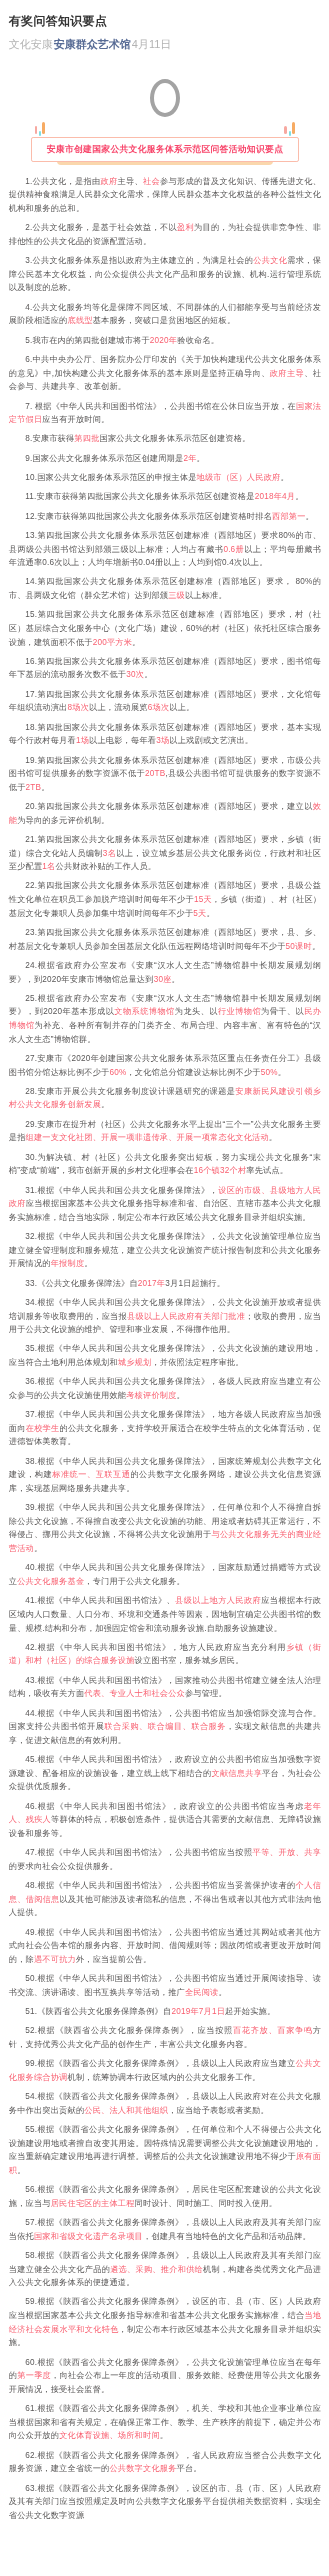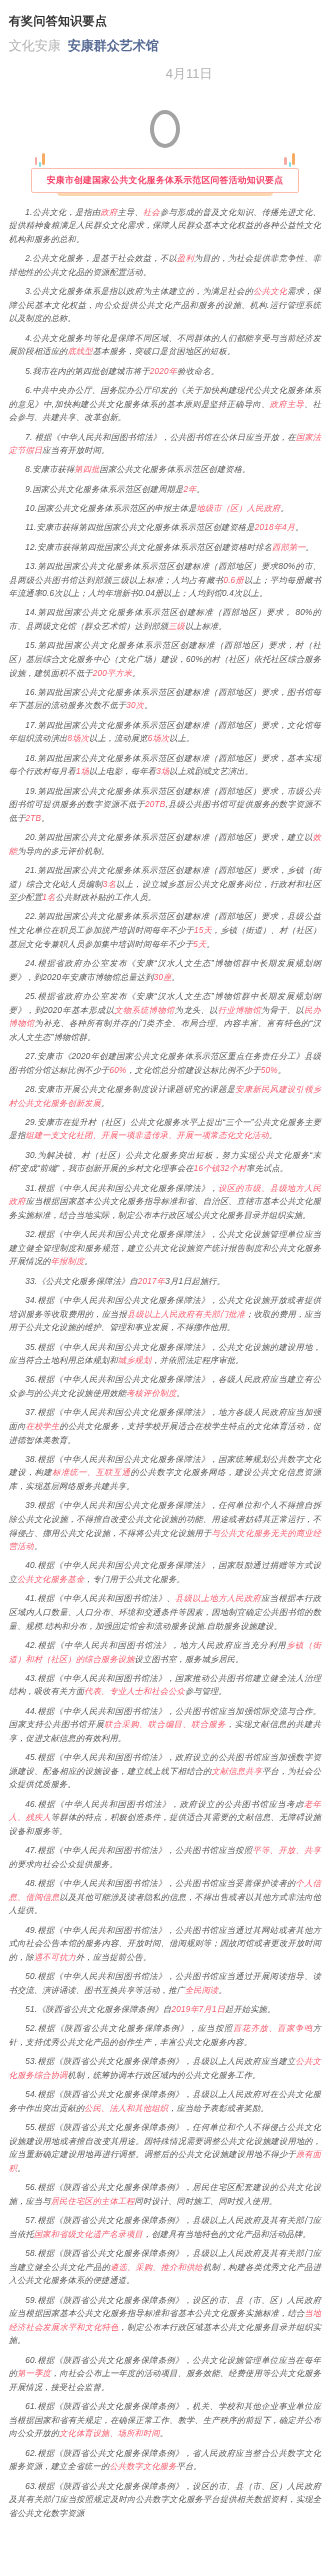--- a/index.html
+++ b/index.html
@@ -8,41 +8,41 @@
   }
   *{margin:0;padding:0;box-sizing:border-box;}
   html,body{background:#fff;}
   body{
     width:330px; min-height:3309px; margin:0 auto;
     font-family:"Liberation Sans","DejaVu Sans",sans-serif;
     color:var(--body);
   }
   .page{padding:13.4px 8.8px 20.6px;}
   .title{font-size:12px;line-height:1.4;color:#343434;font-weight:600;letter-spacing:0.3px;}
-  .byline{margin-top:6.7px;font-size:13px;display:flex;gap:7px;align-items:flex-start;}
+  .byline{margin-top:6.7px;font-size:11px;display:flex;gap:1px;align-items:center;}
   .byline .author{color:#b3b3b3;}
   .byline .account{color:var(--link);font-weight:700;}
-  .byline .date{color:#b3b3b3;margin-top:28px;}
+  .byline .date{color:#b3b3b3;}
   .ring-wrap{display:flex;justify-content:center;margin:27px 0 20.6px;}
   .ring{width:30px;height:38px;border:4.6px solid #a3a3a3;border-radius:50%;}
   .banner-wrap{position:relative;margin:19.6px 22px 5.2px;}
   .banner-box{
     position:relative;z-index:2;background:#fff;border:0.5px solid #fbbcab;border-radius:2.1px;
     padding:5.2px 7.2px;text-align:center;
   }
   .banner-box span{color:var(--banner);font-size:8.8px;font-weight:700;letter-spacing:0.3px;}
   .banner-shadow{position:absolute;z-index:1;left:26px;right:26px;bottom:-3.6px;height:8.2px;background:#fad7ad;border-radius:4.1px;}
   .confetti{position:absolute;border-radius:1.5px;z-index:3;}
   .c1{width:2.6px;height:7.7px;background:#f7a8a0;left:4.1px;top:-11.3px;}
   .c2{width:3.1px;height:12.4px;background:#f7ab63;left:11.3px;top:-15.5px;}
   .c3{width:2.1px;height:4.6px;background:#7fe0e2;left:8.2px;top:-6.2px;}
   .c4{width:2.1px;height:4.6px;background:#7fe0e2;right:8.2px;top:-6.2px;}
   .c5{width:2.6px;height:7.7px;background:#f7a8a0;right:12.4px;top:-11.3px;}
   .c6{width:3.1px;height:12.4px;background:#f7ab63;right:4.1px;top:-15.5px;}
-  .article{margin-top:13px;font-style:italic;}
+  .article{margin-top:13px;}
   .para{
     font-size:8.2px;line-height:1.66;letter-spacing:0.2px;
     text-align:justify;text-indent:2em;margin:5.7px 0;color:var(--body);
   }
   .hl{color:var(--hl);}
 </style>
 </head>
 <body>
 
 <div class="page">
@@ -88,20 +88,21 @@
       <p class="para"><span>13.第四批国家公共文化服务体系示范区创建标准（西部地区）要求80%的市、县两级公共图书馆达到部颁三级以上标准；人均占有藏书</span><span class="hl">0.6册</span><span>以上；平均每册藏书年流通率0.6次以上；人均年增新书0.04册以上；人均到馆0.4次以上。</span></p>
       <p class="para"><span>14.第四批国家公共文化服务体系示范区创建标准（西部地区）要求， 80%的市、县两级文化馆（群众艺术馆）达到部颁</span><span class="hl">三级</span><span>以上标准。</span></p>
       <p class="para"><span>15.第四批国家公共文化服务体系示范区创建标准（西部地区）要求，村（社区）基层综合文化服务中心（文化广场）建设，60%的村（社区）依托社区综合服务设施，建筑面积不低于</span><span class="hl">200平方米</span><span>。</span></p>
       <p class="para"><span>16.第四批国家公共文化服务体系示范区创建标准（西部地区）要求，图书馆每年下基层的流动服务次数不低于</span><span class="hl">30次</span><span>。</span></p>
       <p class="para"><span>17.第四批国家公共文化服务体系示范区创建标准（西部地区）要求，文化馆每年组织流动演出</span><span class="hl">8场次</span><span>以上，流动展览</span><span class="hl">6场次</span><span>以上。</span></p>
       <p class="para"><span>18.第四批国家公共文化服务体系示范区创建标准（西部地区）要求，基本实现每个行政村每月看</span><span class="hl">1场</span><span>以上电影，每年看</span><span class="hl">3场</span><span>以上戏剧或文艺演出。</span></p>
       <p class="para"><span>19.第四批国家公共文化服务体系示范区创建标准（西部地区）要求，市级公共图书馆可提供服务的数字资源不低于</span><span class="hl">20TB</span><span>,县级公共图书馆可提供服务的数字资源不低于</span><span class="hl">2TB</span><span>。</span></p>
       <p class="para"><span>20.第四批国家公共文化服务体系示范区创建标准（西部地区）要求，建立以</span><span class="hl">效能</span><span>为导向的多元评价机制。</span></p>
       <p class="para"><span>21.第四批国家公共文化服务体系示范区创建标准（西部地区）要求，乡镇（街道）综合文化站人员编制</span><span class="hl">3名</span><span>以上，设立城乡基层公共文化服务岗位，行政村和社区至少配置</span><span class="hl">1名</span><span>公共财政补贴的工作人员。</span></p>
       <p class="para"><span>22.第四批国家公共文化服务体系示范区创建标准（西部地区）要求，县级公益性文化单位在职员工参加脱产培训时间每年不少于</span><span class="hl">15天</span><span>，乡镇（街道）、村（社区）基层文化专兼职人员参加集中培训时间每年不少于</span><span class="hl">5天</span><span>。</span></p>
+      <p class="para"><span>23.第四批国家公共文化服务体系示范区创建标准（西部地区）要求，县、乡、村基层文化专兼职人员参加全国基层文化队伍远程网络培训时间每年不少于</span><span class="hl">50课时</span><span>。</span></p>
       <p class="para"><span>24.根据省政府办公室发布《安康“汉水人文生态”博物馆群中长期发展规划纲要》，到2020年安康市博物馆总量达到</span><span class="hl">30座</span><span>。</span></p>
       <p class="para"><span>25.根据省政府办公室发布《安康“汉水人文生态”博物馆群中长期发展规划纲要》，到2020年基本形成以</span><span class="hl">文物系统博物馆</span><span>为龙头、以</span><span class="hl">行业博物馆</span><span>为骨干、以</span><span class="hl">民办博物馆</span><span>为补充、各种所有制并存的门类齐全、布局合理、内容丰富、富有特色的“汉水人文生态”博物馆群。</span></p>
       <p class="para"><span>27.安康市《2020年创建国家公共文化服务体系示范区重点任务责任分工》县级图书馆分馆达标比例不少于</span><span class="hl">60%</span><span>，文化馆总分馆建设达标比例不少于</span><span class="hl">50%</span><span>。</span></p>
       <p class="para"><span>28.安康市开展公共文化服务制度设计课题研究的课题是</span><span class="hl">安康新民风建设引领乡村公共文化服务创新发展</span><span>。</span></p>
       <p class="para"><span>29.安康市在提升村（社区）公共文化服务水平上提出“三个一”公共文化服务主要是指</span><span class="hl">组建一支文化社团、开展一项非遗传承、开展一项常态化文化活动</span><span>。</span></p>
       <p class="para"><span>30.为解决镇、村（社区）公共文化服务突出短板，努力实现公共文化服务“末梢”变成“前端”，我市创新开展的乡村文化理事会在</span><span class="hl">16个镇32个村</span><span>率先试点。</span></p>
       <p class="para"><span>31.根据《中华人民共和国公共文化服务保障法》，</span><span class="hl">设区的市级、县级地方人民政府</span><span>应当根据国家基本公共文化服务指导标准和省、自治区、直辖市基本公共文化服务实施标准，结合当地实际，制定公布本行政区域公共文化服务目录并组织实施。</span></p>
       <p class="para"><span>32.根据《中华人民共和国公共文化服务保障法》，公共文化设施管理单位应当建立健全管理制度和服务规范，建立公共文化设施资产统计报告制度和公共文化服务开展情况的</span><span class="hl">年报制度</span><span>。</span></p>
       <p class="para"><span>33.《公共文化服务保障法》自</span><span class="hl">2017年</span><span>3月1日起施行。</span></p>
       <p class="para"><span>34.根据《中华人民共和国公共文化服务保障法》，公共文化设施开放或者提供培训服务等收取费用的，应当报</span><span class="hl">县级以上人民政府有关部门批准</span><span>；收取的费用，应当用于公共文化设施的维护、管理和事业发展，不得挪作他用。</span></p>
@@ -116,21 +117,21 @@
       <p class="para"><span>43.根据《中华人民共和国图书馆法》，国家推动公共图书馆建立健全法人治理结构，吸收有关方面</span><span class="hl">代表、专业人士和社会公众</span><span>参与管理。</span></p>
       <p class="para"><span>44.根据《中华人民共和国图书馆法》，公共图书馆应当加强馆际交流与合作。国家支持公共图书馆开展</span><span class="hl">联合采购、联合编目、联合服务</span><span>，实现文献信息的共建共享，促进文献信息的有效利用。</span></p>
       <p class="para"><span>45.根据《中华人民共和国图书馆法》，政府设立的公共图书馆应当加强数字资源建设、配备相应的设施设备，建立线上线下相结合的</span><span class="hl">文献信息共享</span><span>平台，为社会公众提供优质服务。</span></p>
       <p class="para"><span>46.根据《中华人民共和国图书馆法》，政府设立的公共图书馆应当考虑</span><span class="hl">老年人、残疾人</span><span>等群体的特点，积极创造条件，提供适合其需要的文献信息、无障碍设施设备和服务等。</span></p>
       <p class="para"><span>47.根据《中华人民共和国图书馆法》，公共图书馆应当按照</span><span class="hl">平等、开放、共享</span><span>的要求向社会公众提供服务。</span></p>
       <p class="para"><span>48.根据《中华人民共和国图书馆法》，公共图书馆应当妥善保护读者的</span><span class="hl">个人信息、借阅信息</span><span>以及其他可能涉及读者隐私的信息，不得出售或者以其他方式非法向他人提供。</span></p>
       <p class="para"><span>49.根据《中华人民共和国图书馆法》，公共图书馆应当通过其网站或者其他方式向社会公告本馆的服务内容、开放时间、借阅规则等；因故闭馆或者更改开放时间的，除</span><span class="hl">遇不可抗力</span><span>外，应当提前公告。</span></p>
       <p class="para"><span>50.根据《中华人民共和国图书馆法》，公共图书馆应当通过开展阅读指导、读书交流、演讲诵读、图书互换共享等活动，推广</span><span class="hl">全民阅读</span><span>。</span></p>
       <p class="para"><span>51.《陕西省公共文化服务保障条例》自</span><span class="hl">2019年7月1日</span><span>起开始实施。</span></p>
       <p class="para"><span>52.根据《陕西省公共文化服务保障条例》，应当按照</span><span class="hl">百花齐放、百家争鸣</span><span>方针，支持优秀公共文化产品的创作生产，丰富公共文化服务内容。</span></p>
-      <p class="para"><span>53.根据《陕西省公共文化服务保障条例》，县级以上人民政府应当建立</span><span class="hl">公共文化服务综合协调</span><span>机制，统筹协调本行政区域内的公共文化服务工作。</span></p>
+      <p class="para"><span>99.根据《陕西省公共文化服务保障条例》，县级以上人民政府应当建立</span><span class="hl">公共文化服务综合协调</span><span>机制，统筹协调本行政区域内的公共文化服务工作。</span></p>
       <p class="para"><span>54.根据《陕西省公共文化服务保障条例》，县级以上人民政府对在公共文化服务中作出突出贡献的</span><span class="hl">公民、法人和其他组织</span><span>，应当给予表彰或者奖励。</span></p>
       <p class="para"><span>55.根据《陕西省公共文化服务保障条例》，任何单位和个人不得侵占公共文化设施建设用地或者擅自改变其用途。因特殊情况需要调整公共文化设施建设用地的，应当重新确定建设用地再进行调整。调整后的公共文化设施建设用地不得少于</span><span class="hl">原有面积</span><span>。</span></p>
       <p class="para"><span>56.根据《陕西省公共文化服务保障条例》，居民住宅区配套建设的公共文化设施，应当与</span><span class="hl">居民住宅区的主体工程</span><span>同时设计、同时施工、同时投入使用。</span></p>
       <p class="para"><span>57.根据《陕西省公共文化服务保障条例》，县级以上人民政府及其有关部门应当依托</span><span class="hl">国家和省级文化遗产名录项目</span><span>，创建具有当地特色的文化产品和活动品牌。</span></p>
       <p class="para"><span>58.根据《陕西省公共文化服务保障条例》，县级以上人民政府及其有关部门应当建立健全公共文化产品的</span><span class="hl">遴选、采购、推介和供给</span><span>机制，构建各类优秀文化产品进入公共文化服务体系的便捷通道。</span></p>
       <p class="para"><span>59.根据《陕西省公共文化服务保障条例》，设区的市、县（市、区）人民政府应当根据国家基本公共文化服务指导标准和省基本公共文化服务实施标准，结合</span><span class="hl">当地经济社会发展水平和文化特色</span><span>，制定公布本行政区域基本公共文化服务目录并组织实施。</span></p>
       <p class="para"><span>60.根据《陕西省公共文化服务保障条例》，公共文化设施管理单位应当在每年的</span><span class="hl">第一季度</span><span>，向社会公布上一年度的活动项目、服务效能、经费使用等公共文化服务开展情况，接受社会监督。</span></p>
       <p class="para"><span>61.根据《陕西省公共文化服务保障条例》，机关、学校和其他企业事业单位应当根据国家和省有关规定，在确保正常工作、教学、生产秩序的前提下，确定并公布向公众开放的</span><span class="hl">文化体育设施、场所和时间</span><span>。</span></p>
       <p class="para"><span>62.根据《陕西省公共文化服务保障条例》，省人民政府应当整合公共数字文化服务资源，建立全省统一的</span><span class="hl">公共数字文化服务</span><span>平台。</span></p>
       <p class="para"><span>63.根据《陕西省公共文化服务保障条例》，设区的市、县（市、区）人民政府及其有关部门应当按照规定及时向公共数字文化服务平台提供相关数据资料，实现全省公共文化数字资源</span></p>

